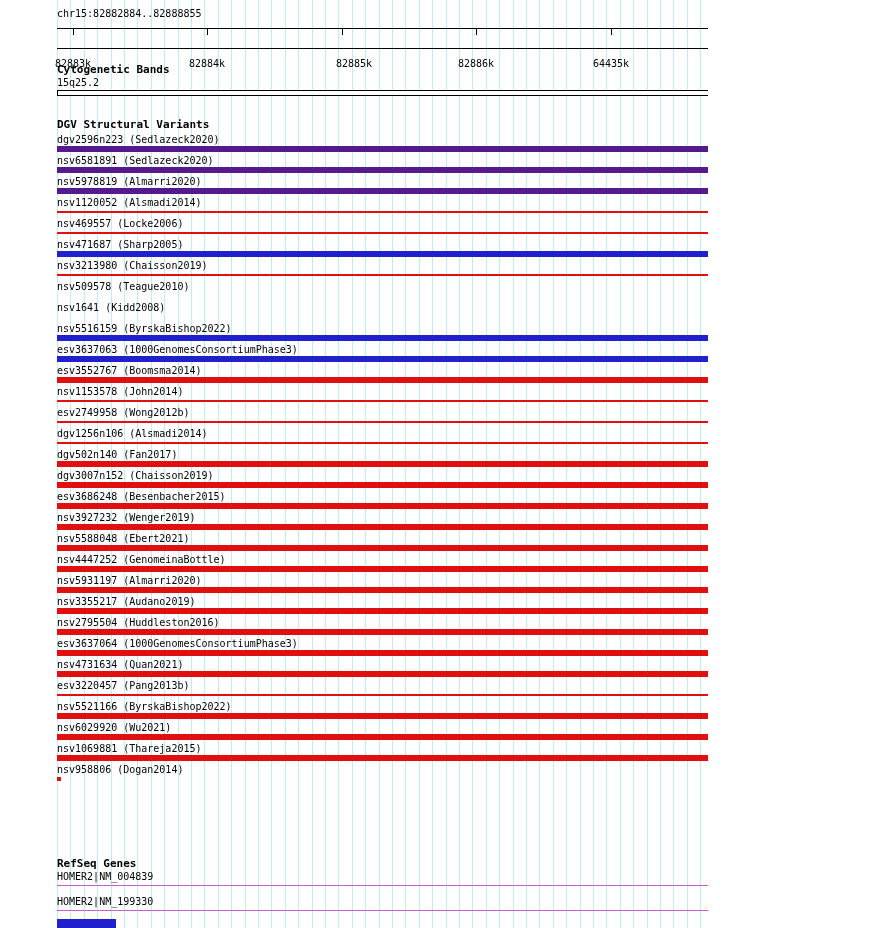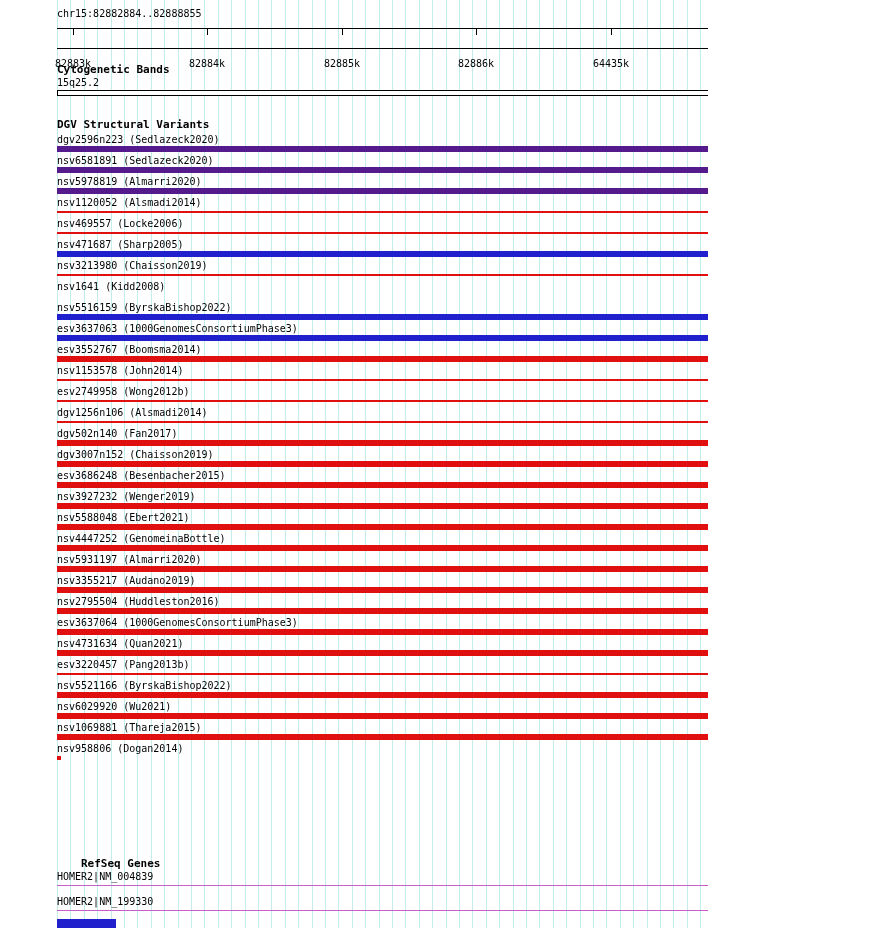--- a/index.html
+++ b/index.html
@@ -45,21 +45,21 @@
   <div class="hline" style="left:57px; top:28px; width:797px;"></div>
   <div class="ruler-arrow" style="left:854px; top:24px;"></div>
   <div class="ruler-ticks">
   <div class="tick-mark" style="left: 16px;"></div>
   <div class="tick-label" style="left: -14px;">82883k</div>
 
   <div class="tick-mark" style="left: 150px;"></div>
   <div class="tick-label" style="left: 120px;">82884k</div>
 
   <div class="tick-mark" style="left: 285px;"></div>
-  <div class="tick-label" style="left: 255px;">82885k</div>
+  <div class="tick-label" style="left: 255px; text-align: right;">82885k</div>
 
   <div class="tick-mark" style="left: 419px;"></div>
   <div class="tick-label" style="left: 389px;">82886k</div>
 
   <div class="tick-mark" style="left: 554px;"></div>
   <div class="tick-label" style="left: 524px;">64435k</div>
 
   <div class="tick-mark" style="left: 688px;"></div>
   <div class="tick-label" style="left: 658px;">82888k</div>
 </div>
@@ -101,20 +101,24 @@
   <div class="variant-row">
     <span class="variant-label">nsv471687 (Sharp2005)</span>
     <div class="variant-bar bar-thick" style="background: rgb(32, 32, 204); color: rgb(32, 32, 204);"></div>
   </div>
 
   <div class="variant-row">
     <span class="variant-label">nsv3213980 (Chaisson2019)</span>
     <div class="variant-bar bar-thin" style="background: rgb(224, 16, 16); color: rgb(224, 16, 16);"></div>
   </div>
 
+  <div class="variant-row">
+    <span class="variant-label">nsv509578 (Teague2010)</span>
+
+  </div>
 
   <div class="variant-row">
     <span class="variant-label">nsv1641 (Kidd2008)</span>
 
   </div>
 
   <div class="variant-row">
     <span class="variant-label">nsv5516159 (ByrskaBishop2022)</span>
     <div class="variant-bar bar-thick" style="background: rgb(32, 32, 204); color: rgb(32, 32, 204);"></div>
   </div>
@@ -219,21 +223,21 @@
     <span class="variant-label">nsv1069881 (Thareja2015)</span>
     <div class="variant-bar bar-thick" style="background: rgb(224, 16, 16); color: rgb(224, 16, 16);"></div>
   </div>
 
   <div class="variant-row">
     <span class="variant-label">nsv958806 (Dogan2014)</span>
     <div class="variant-bar bar-left-tick" style="background: rgb(224, 16, 16); color: rgb(224, 16, 16);"></div>
   </div>
 </div>
 
-  <div class="abs bold" style="left:57px; top:858px;padding-left:24px;">RefSeq Genes</div>
+  <div class="abs bold" style="left:57px; top:858px;">RefSeq Genes</div>
 
   <div class="gene-label" style="top:871px;">HOMER2|NM_004839</div>
   <div class="gene-line" style="top: 885px; background: rgb(200, 95, 200);"></div>
 
   <div class="gene-label" style="top:896px;">HOMER2|NM_199330</div>
   <div class="gene-line" style="top: 910px; background: rgb(200, 95, 200);"></div>
 
   <div class="abs" style="left: 57px; top: 919px; width: 59px; height: 10px; background: rgb(32, 32, 204);"></div>
 </div>
 

